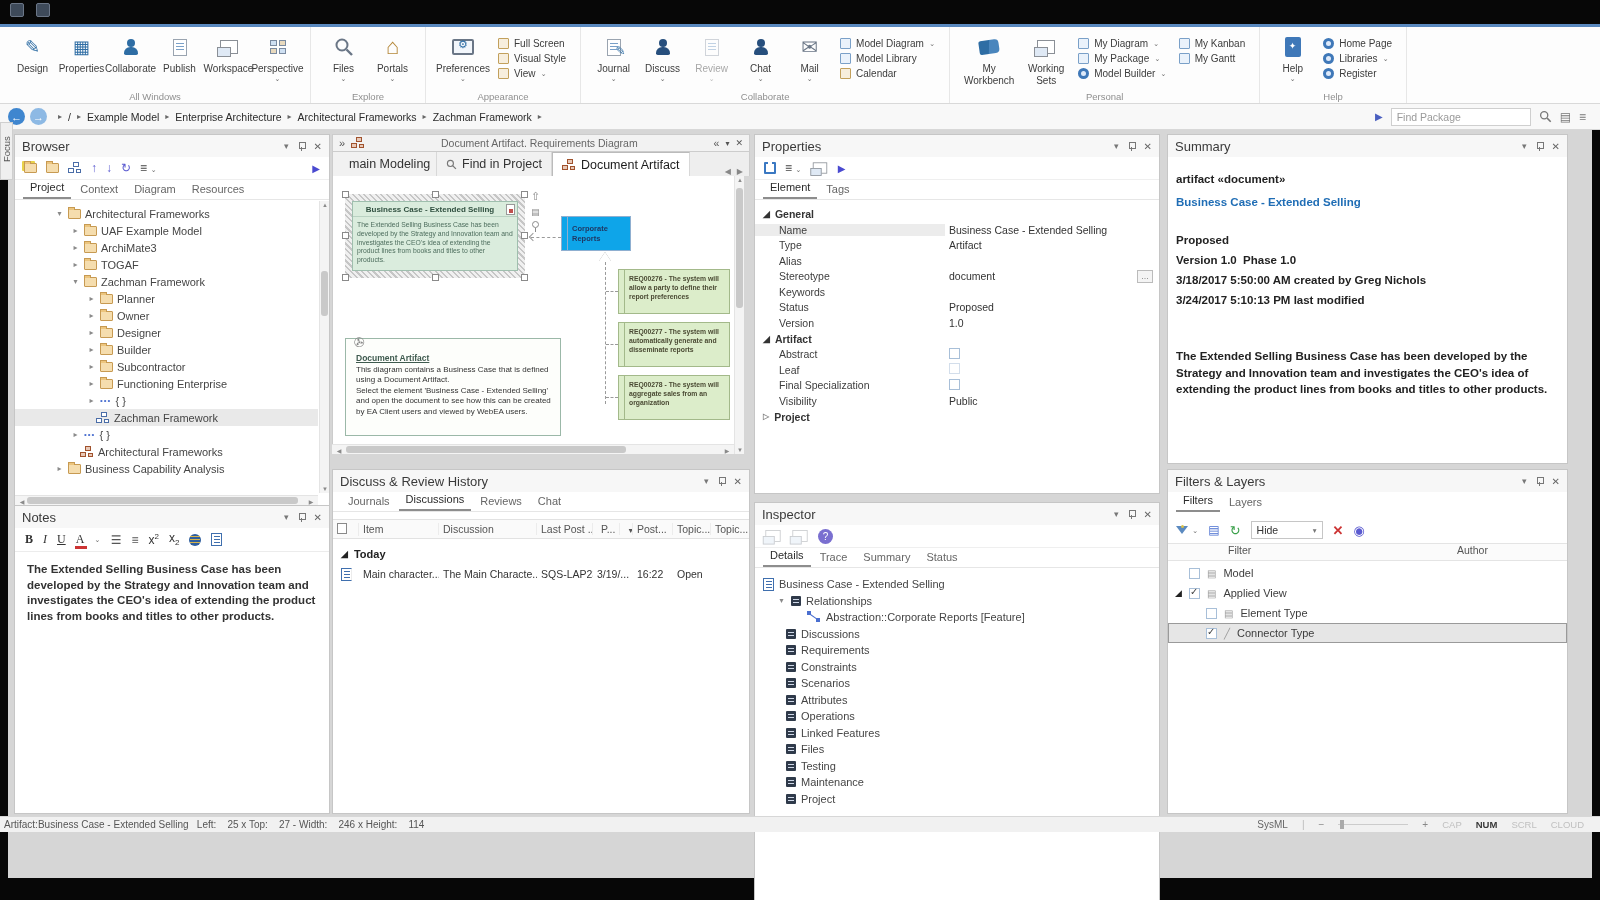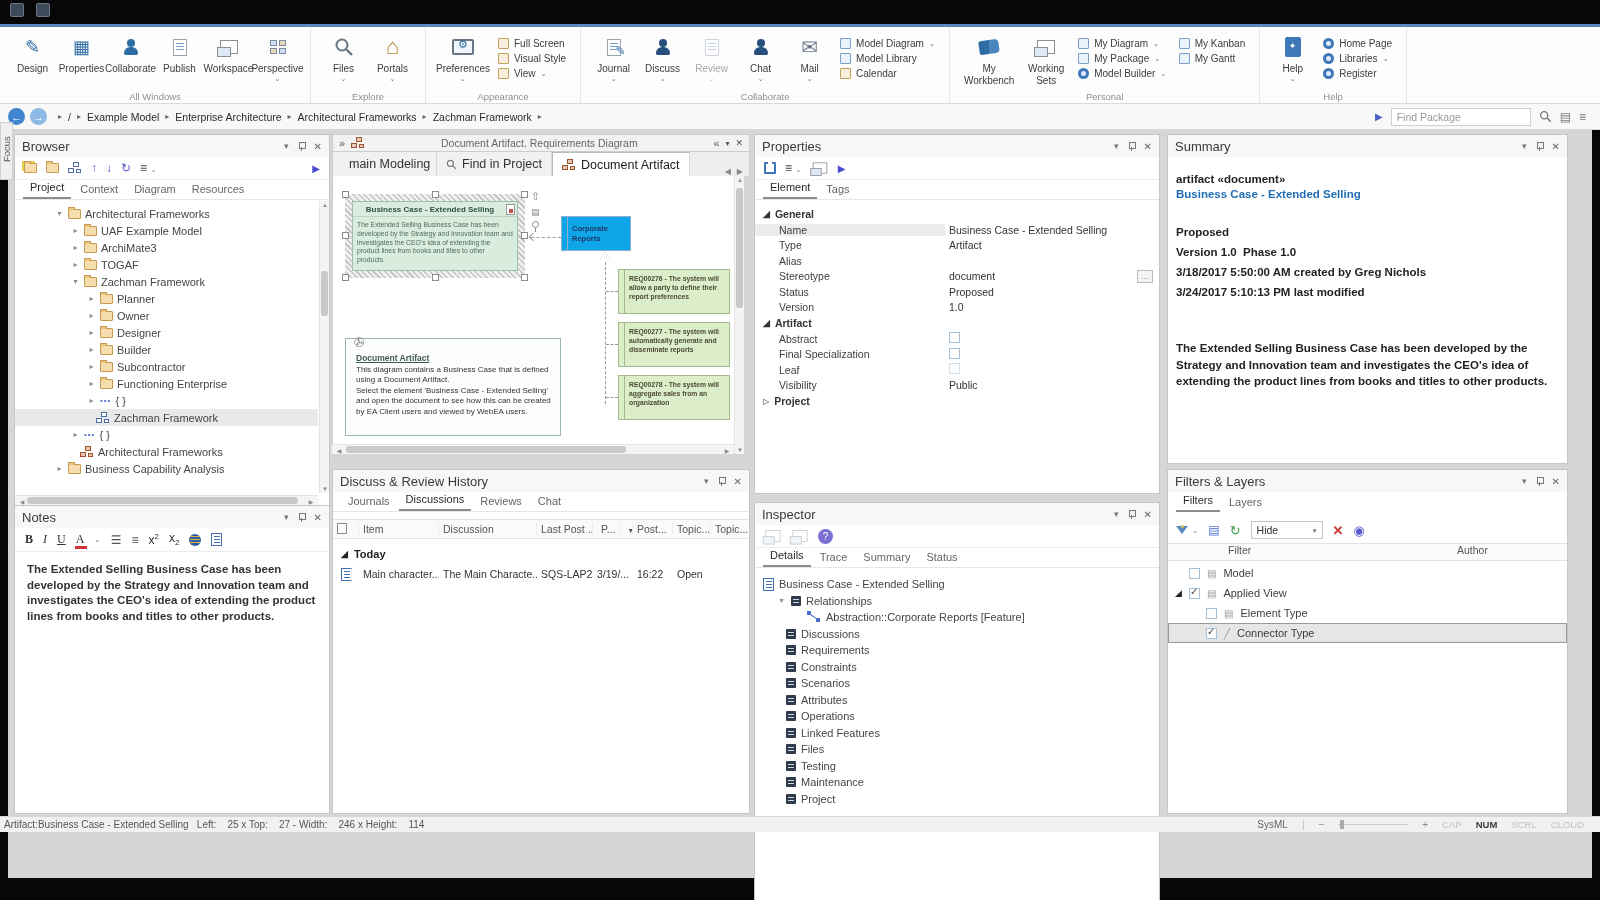--- a/index.html
+++ b/index.html
@@ -167,21 +167,21 @@
   .i-save::after{content:"";position:absolute;left:2px;top:-2px;width:4px;height:4px;background:#fff}
   
   .irow{height:16.5px;display:flex;align-items:center;gap:5px;font-size:11px;color:#454545}
   .i-cat{width:10px;height:10px;background:#2f3a4a;border-radius:1px;position:relative;flex:none}
   .i-cat::after{content:"";position:absolute;left:2px;top:3px;width:6px;height:1px;background:#cfd8e8;box-shadow:0 3px 0 #cfd8e8}
   .i-conn{width:14px;height:12px;position:relative;flex:none}
   .i-conn::before{content:"";position:absolute;left:2px;top:2px;width:12px;height:1px;background:#4a6fd0;transform:rotate(35deg);transform-origin:left}
   .i-conn::after{content:"";position:absolute;left:0;top:0;width:4px;height:4px;background:#4a6fd0;box-shadow:9px 7px 0 #4a6fd0}
   
   .sum-body{padding:16px 10px 0 8px;font-size:11.5px;color:#222}
-  .sum-kind{font-weight:bold;margin-bottom:3px}
+  .sum-kind{font-weight:bold;margin-bottom:11px}
   .sum-name{font-weight:bold;color:#1f6db5;margin-bottom:26px}
   .sum-line{font-weight:bold;margin-bottom:8px;white-space:pre}
   .sum-desc{font-weight:bold;margin-top:42px;line-height:1.45}
   
   .fl-toolbar{height:26px;display:flex;align-items:center;gap:10px;padding:0 8px;margin-top:5px}
   .i-funnel{width:0;height:0;border-left:6px solid transparent;border-right:6px solid transparent;border-top:8px solid #5b8ac0;position:relative}
   .i-funnel::after{content:"";position:absolute;left:-1px;top:-9px;width:3px;height:3px;border-radius:50%;background:#d8c04a}
   .i-refresh{color:#3aa04a;font-size:13px}
   .hide-dd{width:72px;height:18px;border:1px solid #c6c6c6;background:#fff;font-size:10.5px;color:#333;display:flex;align-items:center;padding:0 5px;justify-content:space-between}
   .fl-head{display:flex;height:18px;background:#fbfbfb;border-top:1px solid #e4e4e4;border-bottom:1px solid #e4e4e4;font-size:10.5px;color:#555}
@@ -814,42 +814,46 @@
         <div class="prow">
           <span class="plabel">Alias</span>
           <span class="pval"></span>
         </div>
         <div class="prow">
           <span class="plabel">Stereotype</span>
           <span class="pval">document</span>
           <span class="ell-btn">…</span>
         </div>
         <div class="prow">
+          <span class="plabel">Keywords</span>
+          <span class="pval"></span>
+        </div>
+        <div class="prow">
           <span class="plabel">Status</span>
           <span class="pval">Proposed</span>
         </div>
         <div class="prow">
           <span class="plabel">Version</span>
           <span class="pval">1.0</span>
         </div>
         <div class="psec">
           <span style="font-size:9px">◢</span>
           <span>Artifact</span>
         </div>
         <div class="prow">
           <span class="plabel">Abstract</span>
           <span class="pval"><span class="cbx"></span></span>
         </div>
         <div class="prow">
+          <span class="plabel">Leaf</span>
+          <span class="pval"><span class="cbx" style="opacity:.5"></span></span>
+        </div>
+        <div class="prow">
           <span class="plabel">Final Specialization</span>
           <span class="pval"><span class="cbx"></span></span>
-        </div>
-        <div class="prow">
-          <span class="plabel">Leaf</span>
-          <span class="pval"><span class="cbx" style="opacity:.5"></span></span>
         </div>
         <div class="prow">
           <span class="plabel">Visibility</span>
           <span class="pval">Public</span>
         </div>
         <div class="psec">
           <span style="font-size:8px;color:#888">▷</span>
           <span>Project</span>
         </div>
       </div>

